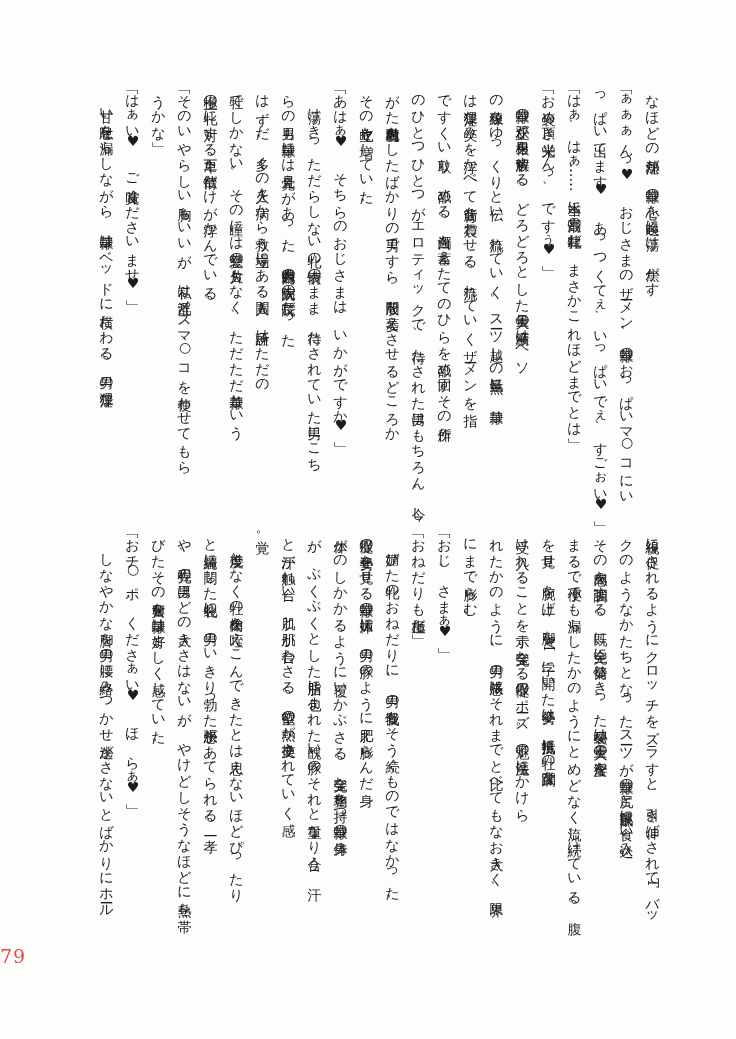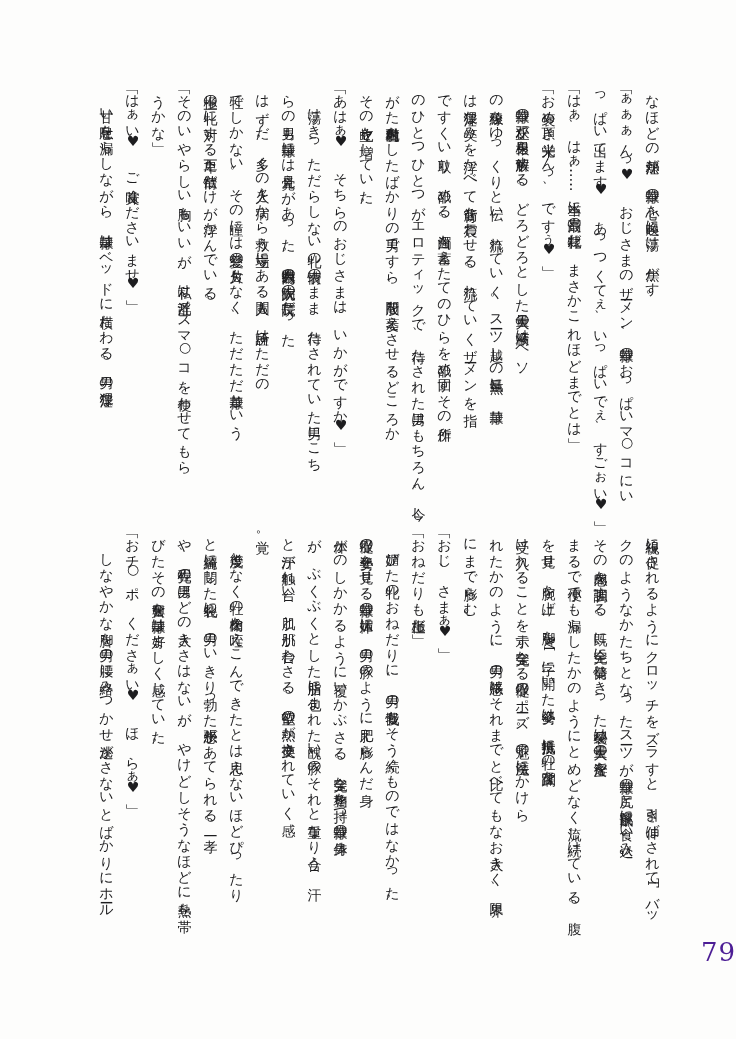--- a/index.html
+++ b/index.html
@@ -29,24 +29,24 @@
   .band p {
     margin: 0;
     padding: 0;
     white-space: nowrap;
   }
   .page-number {
     position: absolute;
     bottom: 72px;
     left: 0;
     width: 100%;
-    text-align: right;
-    font-size: 26px;
+    text-align: left;
+    font-size: 19px;
     letter-spacing: 1px;
-    color: #4c1d95;
+    color: #ef4444;
   }
 </style>
 </head>
 <body>
 
 <div class="page">
   <section class="band band-upper">
       <p>なほどの淫熱が、隷華の心を喚起に蕩け、焦がす。</p>
       <p>「ぁぁぁんっ♥　おじさまのザーメン、隷華のおっぱいマ○コにい</p>
       <p>っぱい出てます♥　あっつくてぇ、いっぱいでぇ、すごぉい♥」</p>

